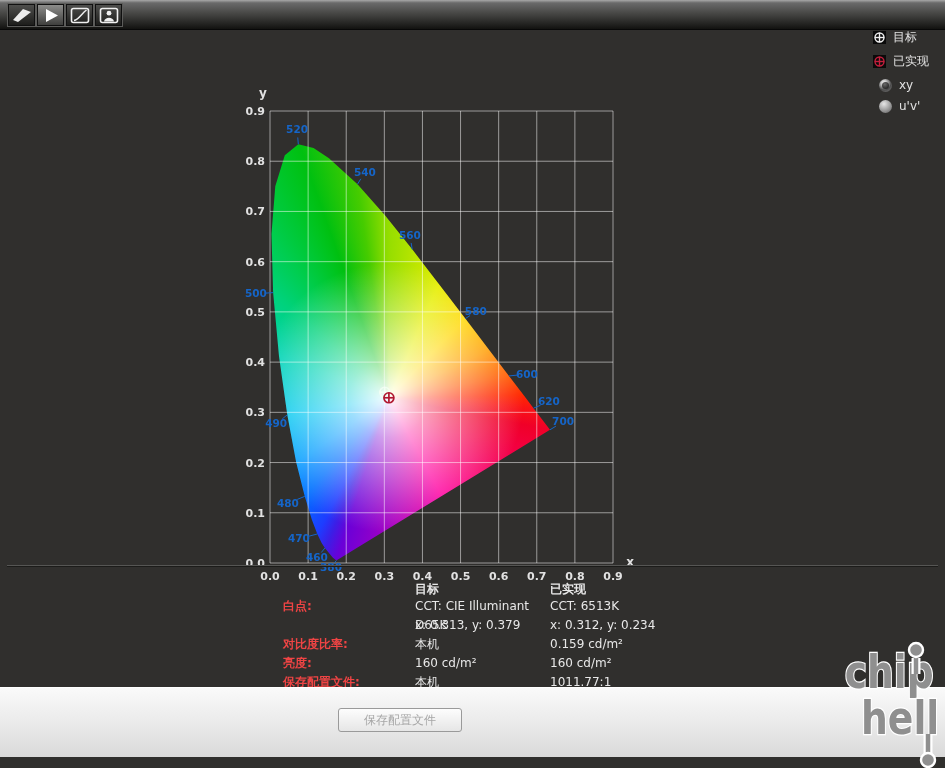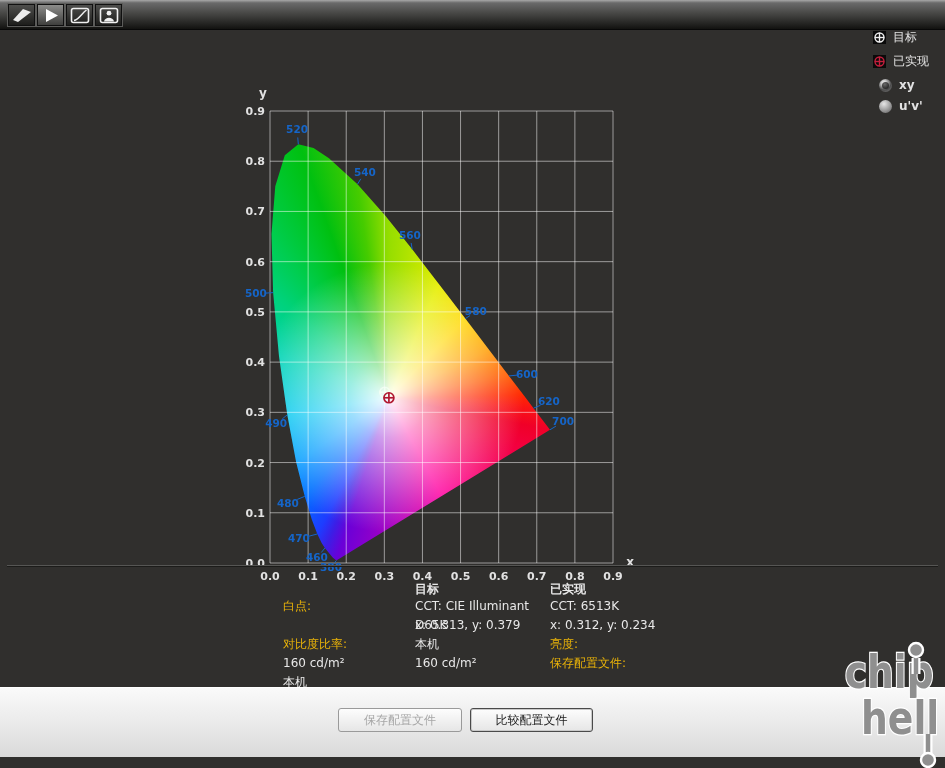--- a/index.html
+++ b/index.html
@@ -18,39 +18,39 @@
   .tab{
     width:27px;height:22px;display:flex;align-items:center;justify-content:center;
     background:linear-gradient(180deg,#4e4e4c,#1d1d1b);
     border:1px solid #101010;outline:1px solid #5c5c5a;
     cursor:pointer;padding:0;
   }
   .tab.active{background:linear-gradient(180deg,#8d8d8b,#3f3f3d);}
   
   .legend{position:absolute;top:30px;right:16px;font-size:12px;}
   .legend-row{display:flex;align-items:center;gap:7px;margin-bottom:10px;height:14px;}
-  .legend-row.radio-row{margin-left:6px;margin-bottom:7px;height:14px;font-weight:bold;}
+  .legend-row.radio-row{margin-left:6px;margin-bottom:7px;height:14px;}
   .radio{position:relative;width:13px;height:13px;border-radius:50%;display:inline-block;}
   .radio.sel{background:radial-gradient(circle at 38% 30%,#f4f4f4 0%,#cfcfcf 20%,#4c4c4c 58%,#7e7e7e 100%);}
   .radio.sel::after{content:'';position:absolute;left:3px;top:3px;right:3px;bottom:3px;border-radius:50%;
     background:radial-gradient(circle at 40% 32%,#6a6a6a,#101010);}
   .radio.unsel{background:radial-gradient(circle at 38% 30%,#e6e6e6 0%,#a8a8a8 45%,#595959 100%);}
   
   .chart{position:absolute;left:0;top:30px;width:945px;height:535px;}
   #gamut{position:absolute;left:270px;top:81px;width:343px;height:452px;}
   #overlay{position:absolute;left:230px;top:40px;pointer-events:none;}
   
   .separator{position:absolute;left:7px;right:7px;top:565px;height:1px;background:#565654;box-shadow:0 1px 0 #1c1c1a;}
   .info-table{
     position:absolute;left:283px;top:578px;width:430px;
     display:grid;grid-template-columns:132px 135px 1fr;
     grid-auto-rows:19px;font-size:12px;line-height:19px;color:#e8e8e8;
   }
   .info-table .hdr{font-weight:bold;height:24px;line-height:22px;}
-  .info-table .rowlab{font-weight:normal;color:#eab308;}
+  .info-table .rowlab{font-weight:bold;color:#ef4444;}
   
   .bottom-bar{
     position:absolute;left:0;top:687px;width:945px;height:70px;
     background:linear-gradient(180deg,#fafafa 0%,#ececec 45%,#d9d9d9 100%);
     border-top:1px solid #ffffff;
   }
   .btn{
     position:absolute;top:20px;height:24px;border-radius:3px;font-size:12px;
     background:linear-gradient(180deg,#fdfdfd,#e6e6e6);
     font-family:"DejaVu Sans",sans-serif;cursor:pointer;padding:0 6px;
@@ -219,32 +219,33 @@
     <div class="rowlab">白点:</div>
     <div>CCT: CIE Illuminant D65K</div>
     <div>CCT: 6513K</div>
 
     <div></div>
     <div>x: 0.313, y: 0.379</div>
     <div>x: 0.312, y: 0.234</div>
 
     <div class="rowlab">对比度比率:</div>
     <div>本机</div>
+    <div>0.159 cd/m²</div>
 
     <div class="rowlab">亮度:</div>
     <div>160 cd/m²</div>
     <div>160 cd/m²</div>
 
     <div class="rowlab">保存配置文件:</div>
     <div>本机</div>
+    <div>1011.77:1</div>
   </div>
 
   <div class="bottom-bar">
     <button class="btn save" disabled="">保存配置文件</button>
-    <button class="btn compare">比较配置文件</button>
 
   </div>
 
   <svg class="logo" width="100" height="132" viewBox="0 0 100 132">
     <g font-family="DejaVu Sans, sans-serif" font-weight="bold" fill="#8f8f8f" stroke="#ffffff" stroke-width="2.4" style="paint-order:stroke">
       <text x="2" y="52" font-size="46" transform="scale(0.82,1)">chip</text>
       <text x="22" y="98" font-size="46" transform="scale(0.82,1)">hell</text>
     </g>
     <g>
       <line x1="73" y1="22" x2="73" y2="38" stroke="#ffffff" stroke-width="9"></line>

